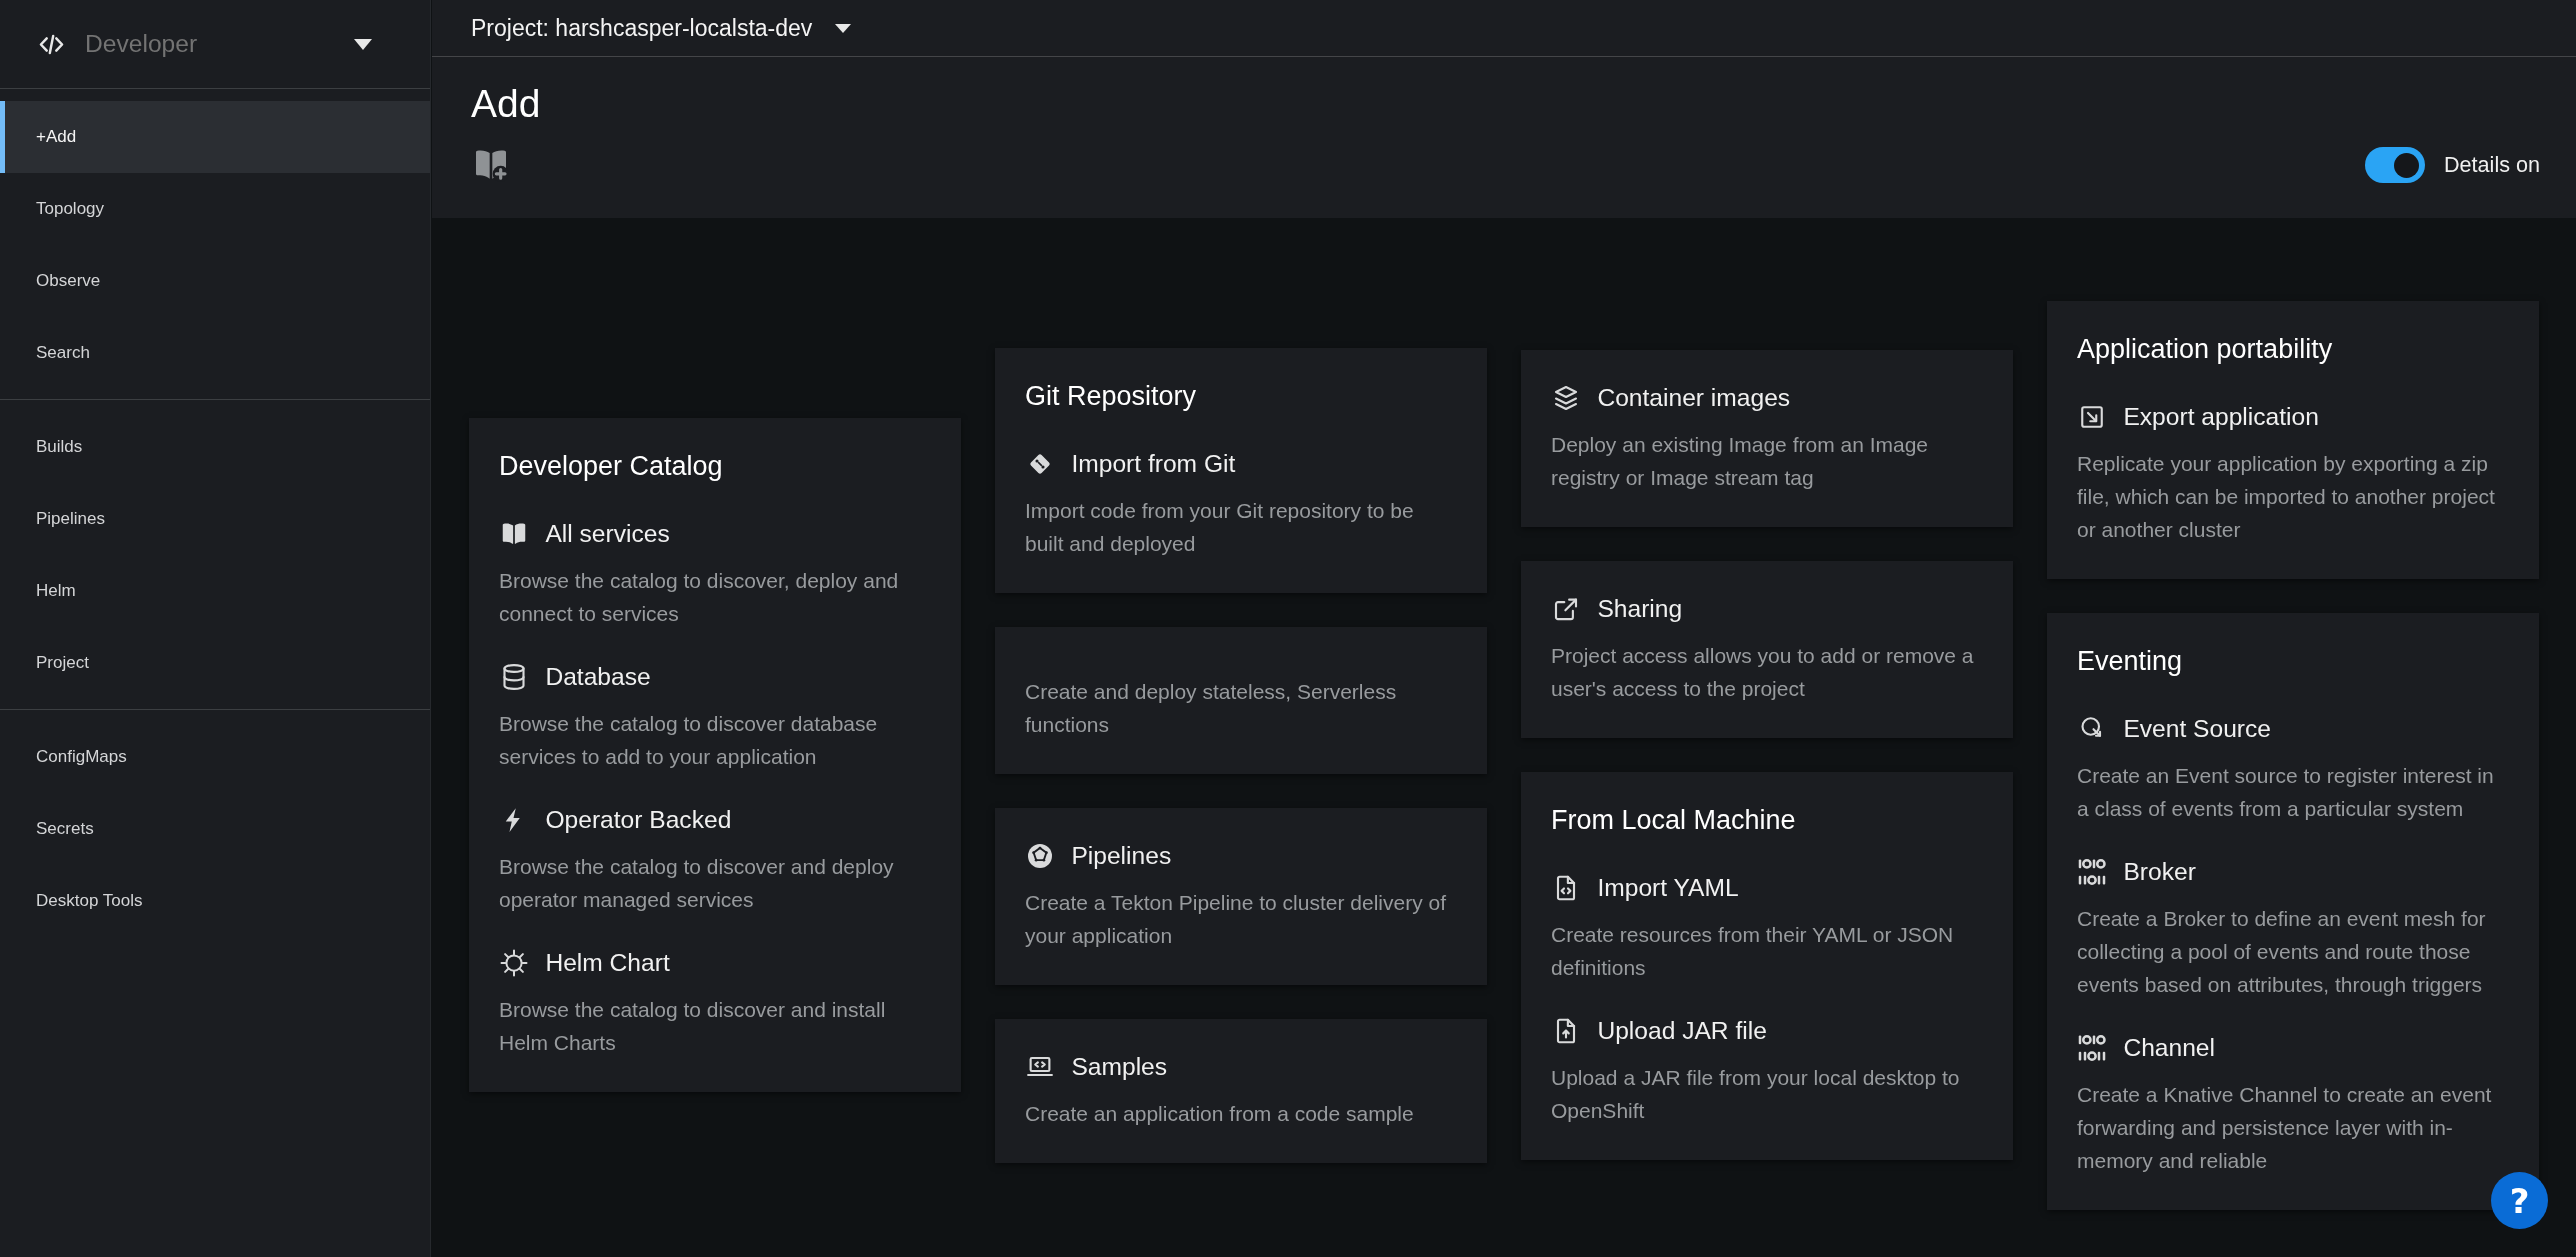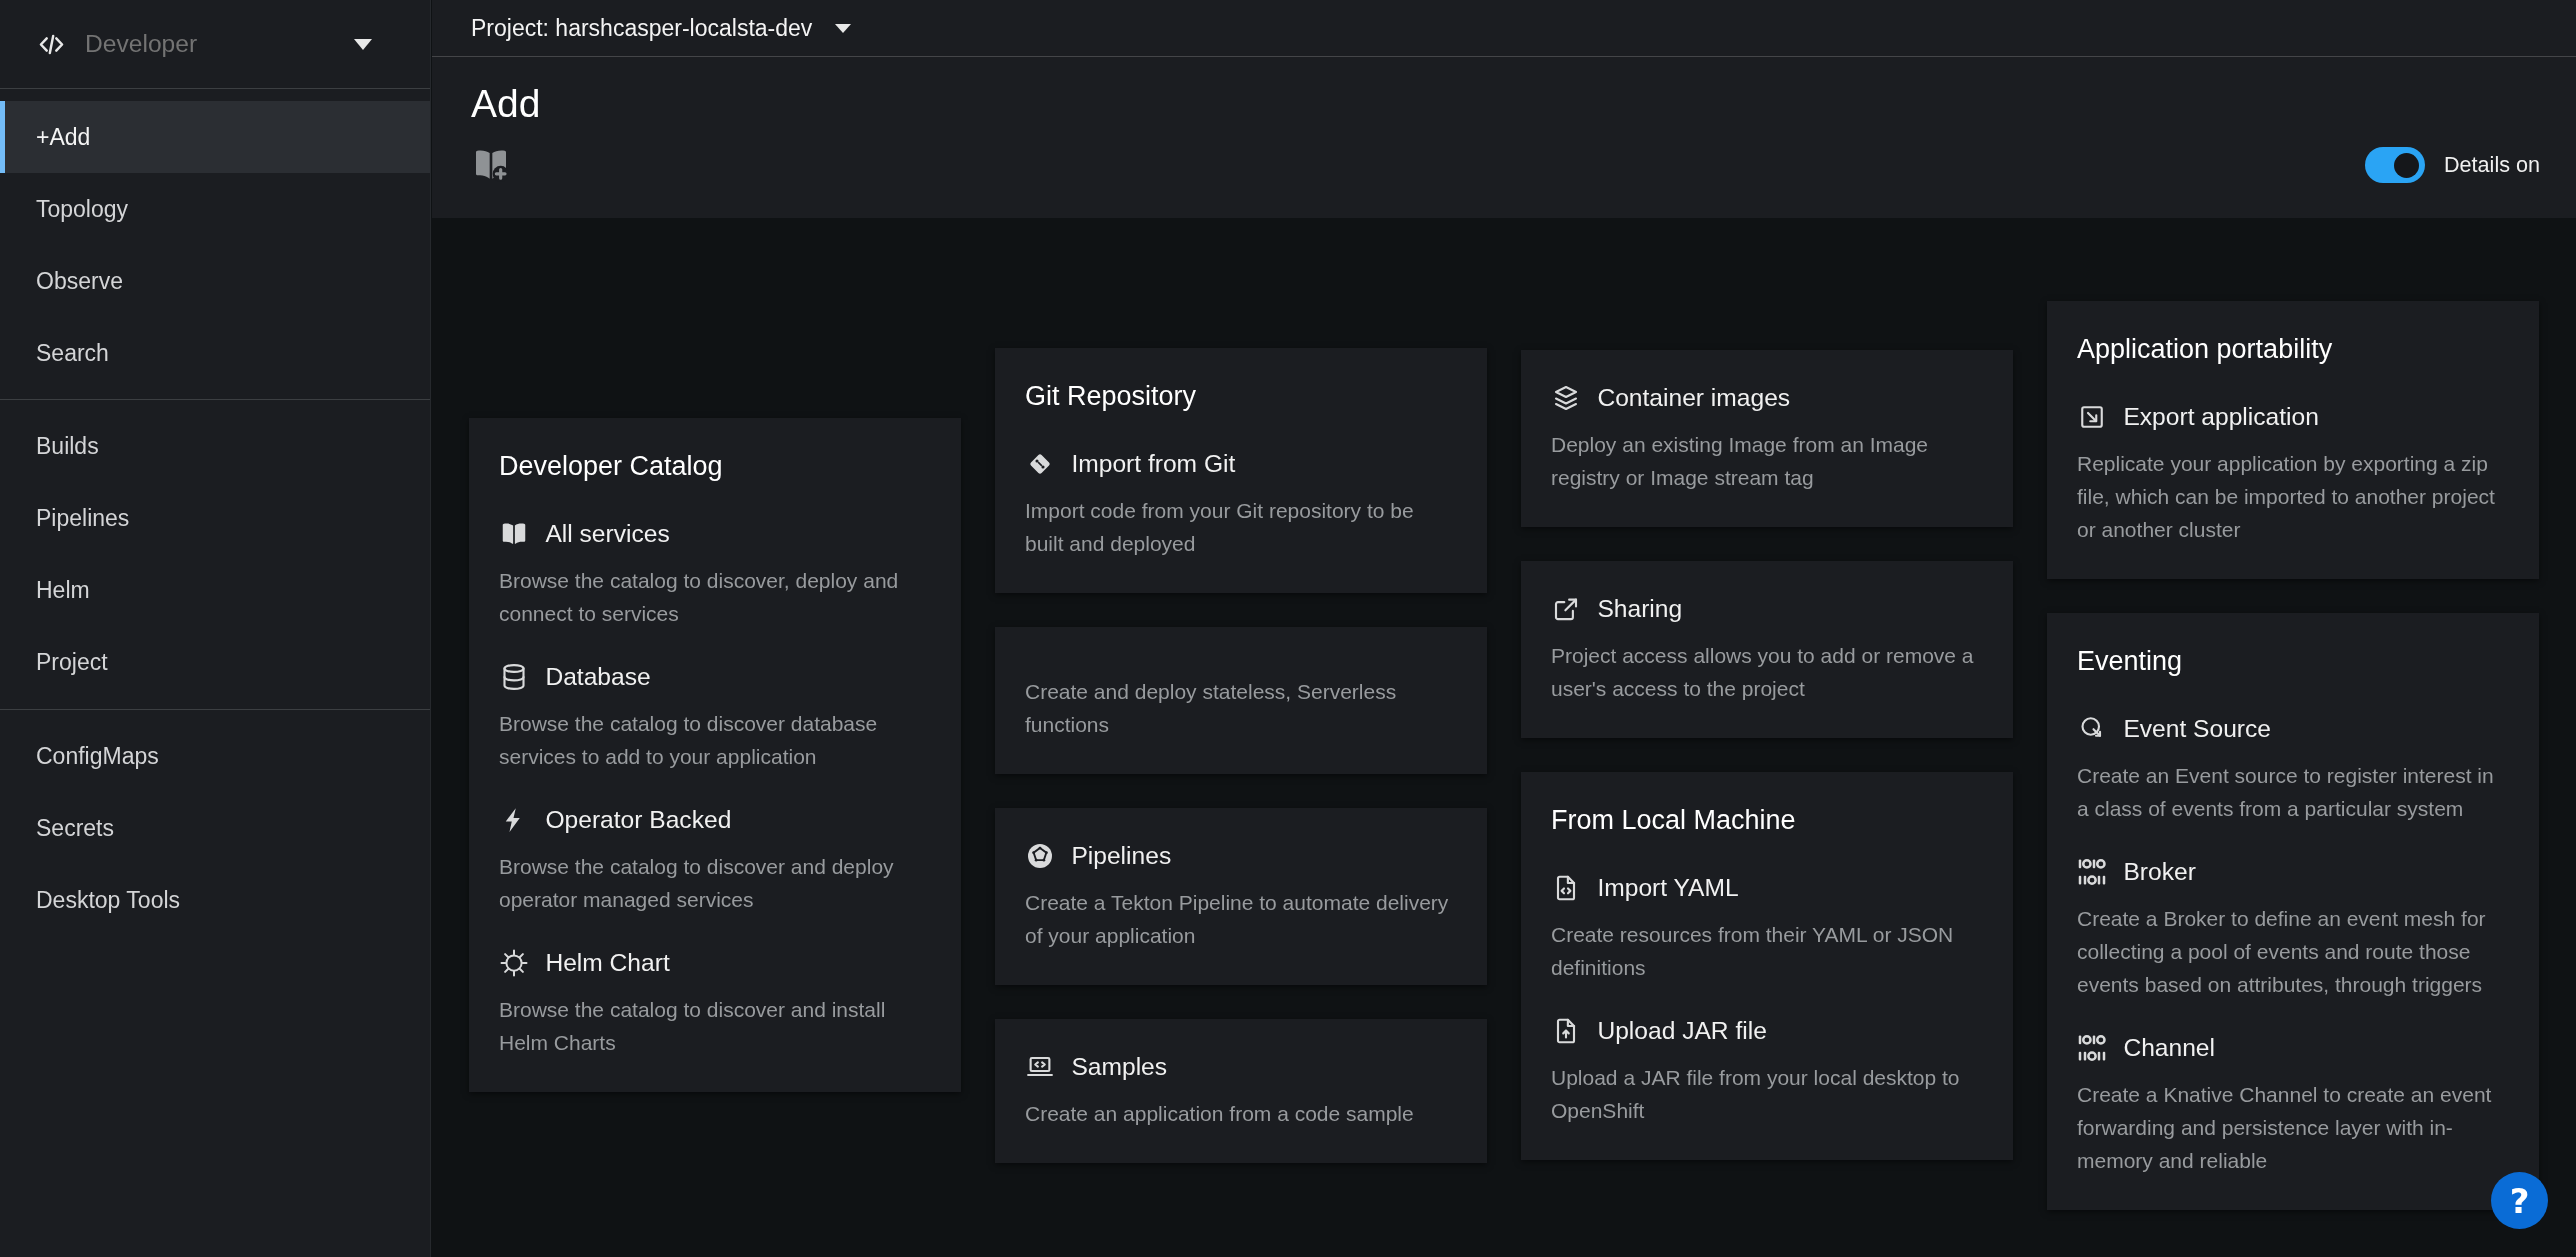--- a/index.html
+++ b/index.html
@@ -24,21 +24,21 @@
   .dev-icon { width: 31px; height: 31px; margin-right: 18px; color: #e8e8e8; flex: none; }
   .sidebar-head-label { font-size: 24.6px; flex: 1; }
   .caret-down {
     width: 0; height: 0; flex: none;
     border-left: 9.7px solid transparent; border-right: 9.7px solid transparent;
     border-top: 11.2px solid #e8e8e8;
   }
   .nav { padding-top: 12px; }
   .nav-item {
     height: 72px; display: flex; align-items: center;
-    padding-left: 36px; font-size: 23px; color: #d4d5d7; cursor: pointer;
+    padding-left: 36px; font-size: 17px; color: #d4d5d7; cursor: pointer;
   }
   .nav-item.selected {
     background: #2b2e33; color: #f4f4f4;
     border-left: 5.2px solid var(--selected_nav_border, #73bcf7);
     padding-left: 31px;
   }
   .nav-divider { border-top: 0.7px solid #3c3f42; margin: 10.4px 0; }
 
   
   .main { position: absolute; left: 432px; top: 0; right: 0; bottom: 0; }
@@ -263,21 +263,21 @@
                     <circle cx="12" cy="5.6" r="1.1"></circle>
                       <circle cx="17.1" cy="9.3" r="1.1"></circle>
                     <circle cx="15.1" cy="15.3" r="1.1"></circle>
                       <circle cx="8.9" cy="15.3" r="1.1"></circle>
                     <circle cx="6.9" cy="9.3" r="1.1"></circle>
                   </g>
                 </svg>
               </span>
               <span class="item-title">Pipelines</span>
             </div>
-            <p class="item-desc">Create a Tekton Pipeline to automate delivery of your application</p>
+            <p class="item-desc">Create a Tekton Pipeline to cluster delivery of your application</p>
           </div>
         </div>
 
         <div class="card">
           <div class="item">
             <div class="item-head">
               <span class="icon">
                 <svg viewBox="0 0 24 24" class="stroke-ic">
                   <rect x="4.5" y="4.8" width="15" height="10.4" rx="1"></rect>
                   <path d="M2.5 18.4h19"></path>

